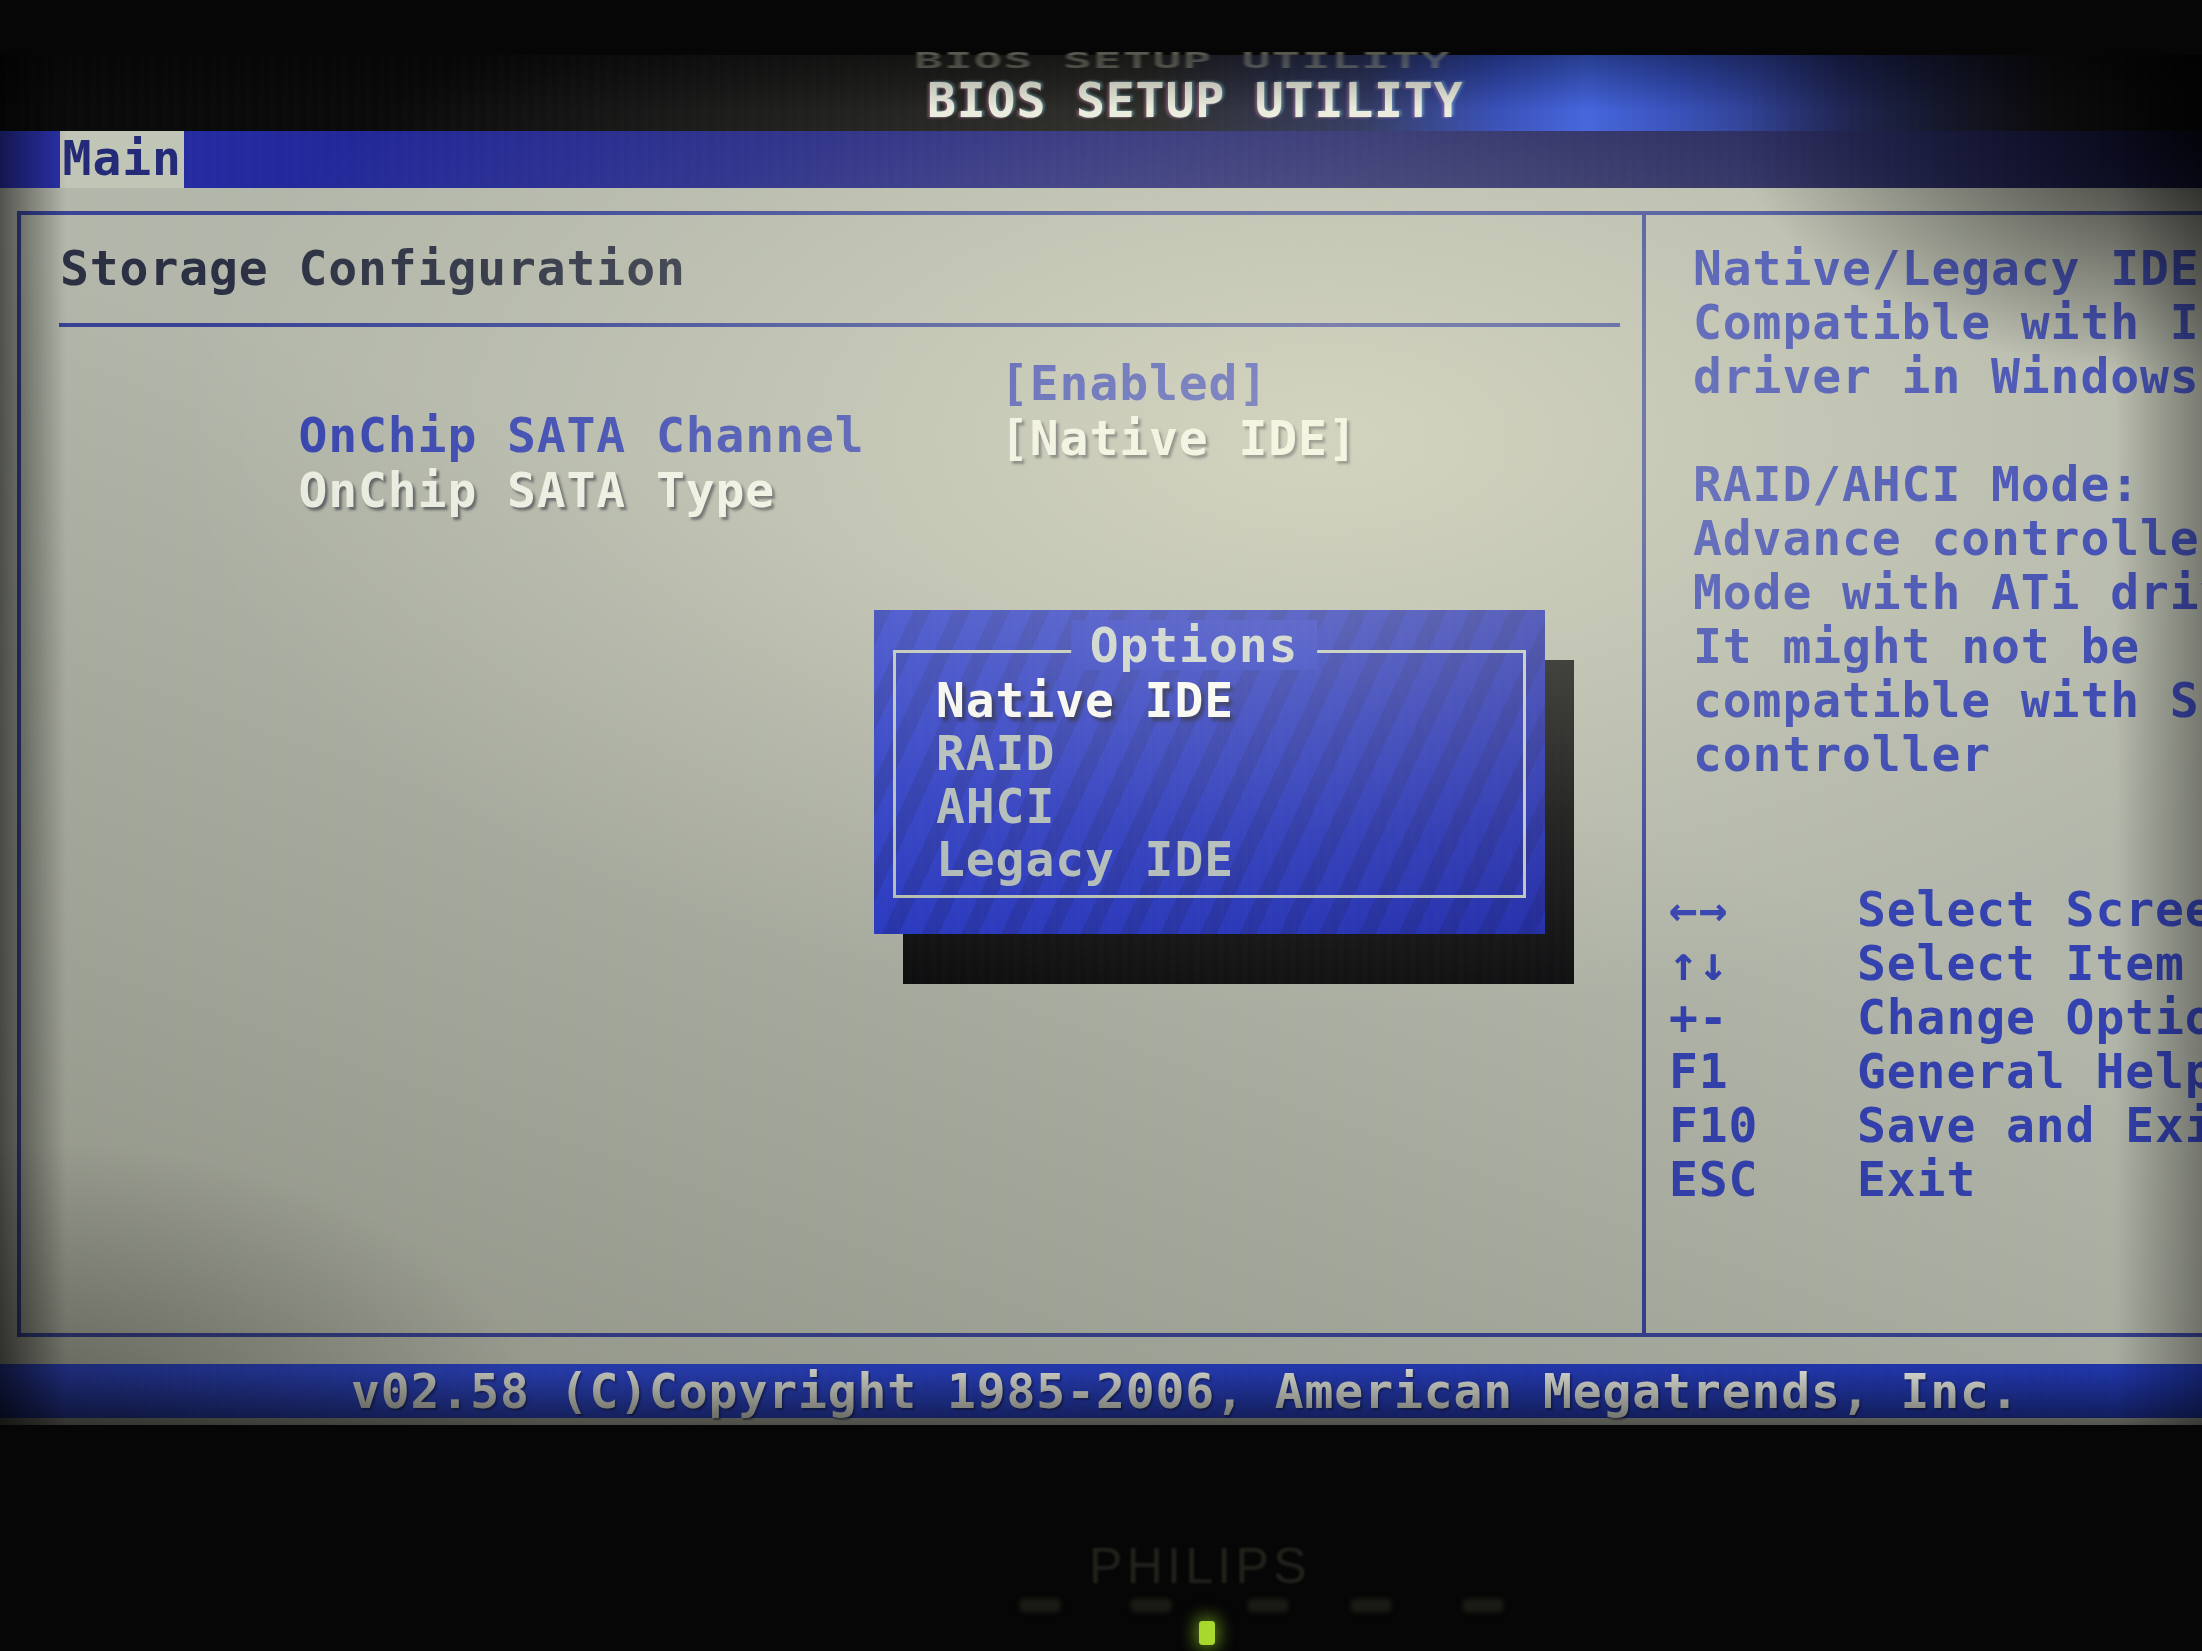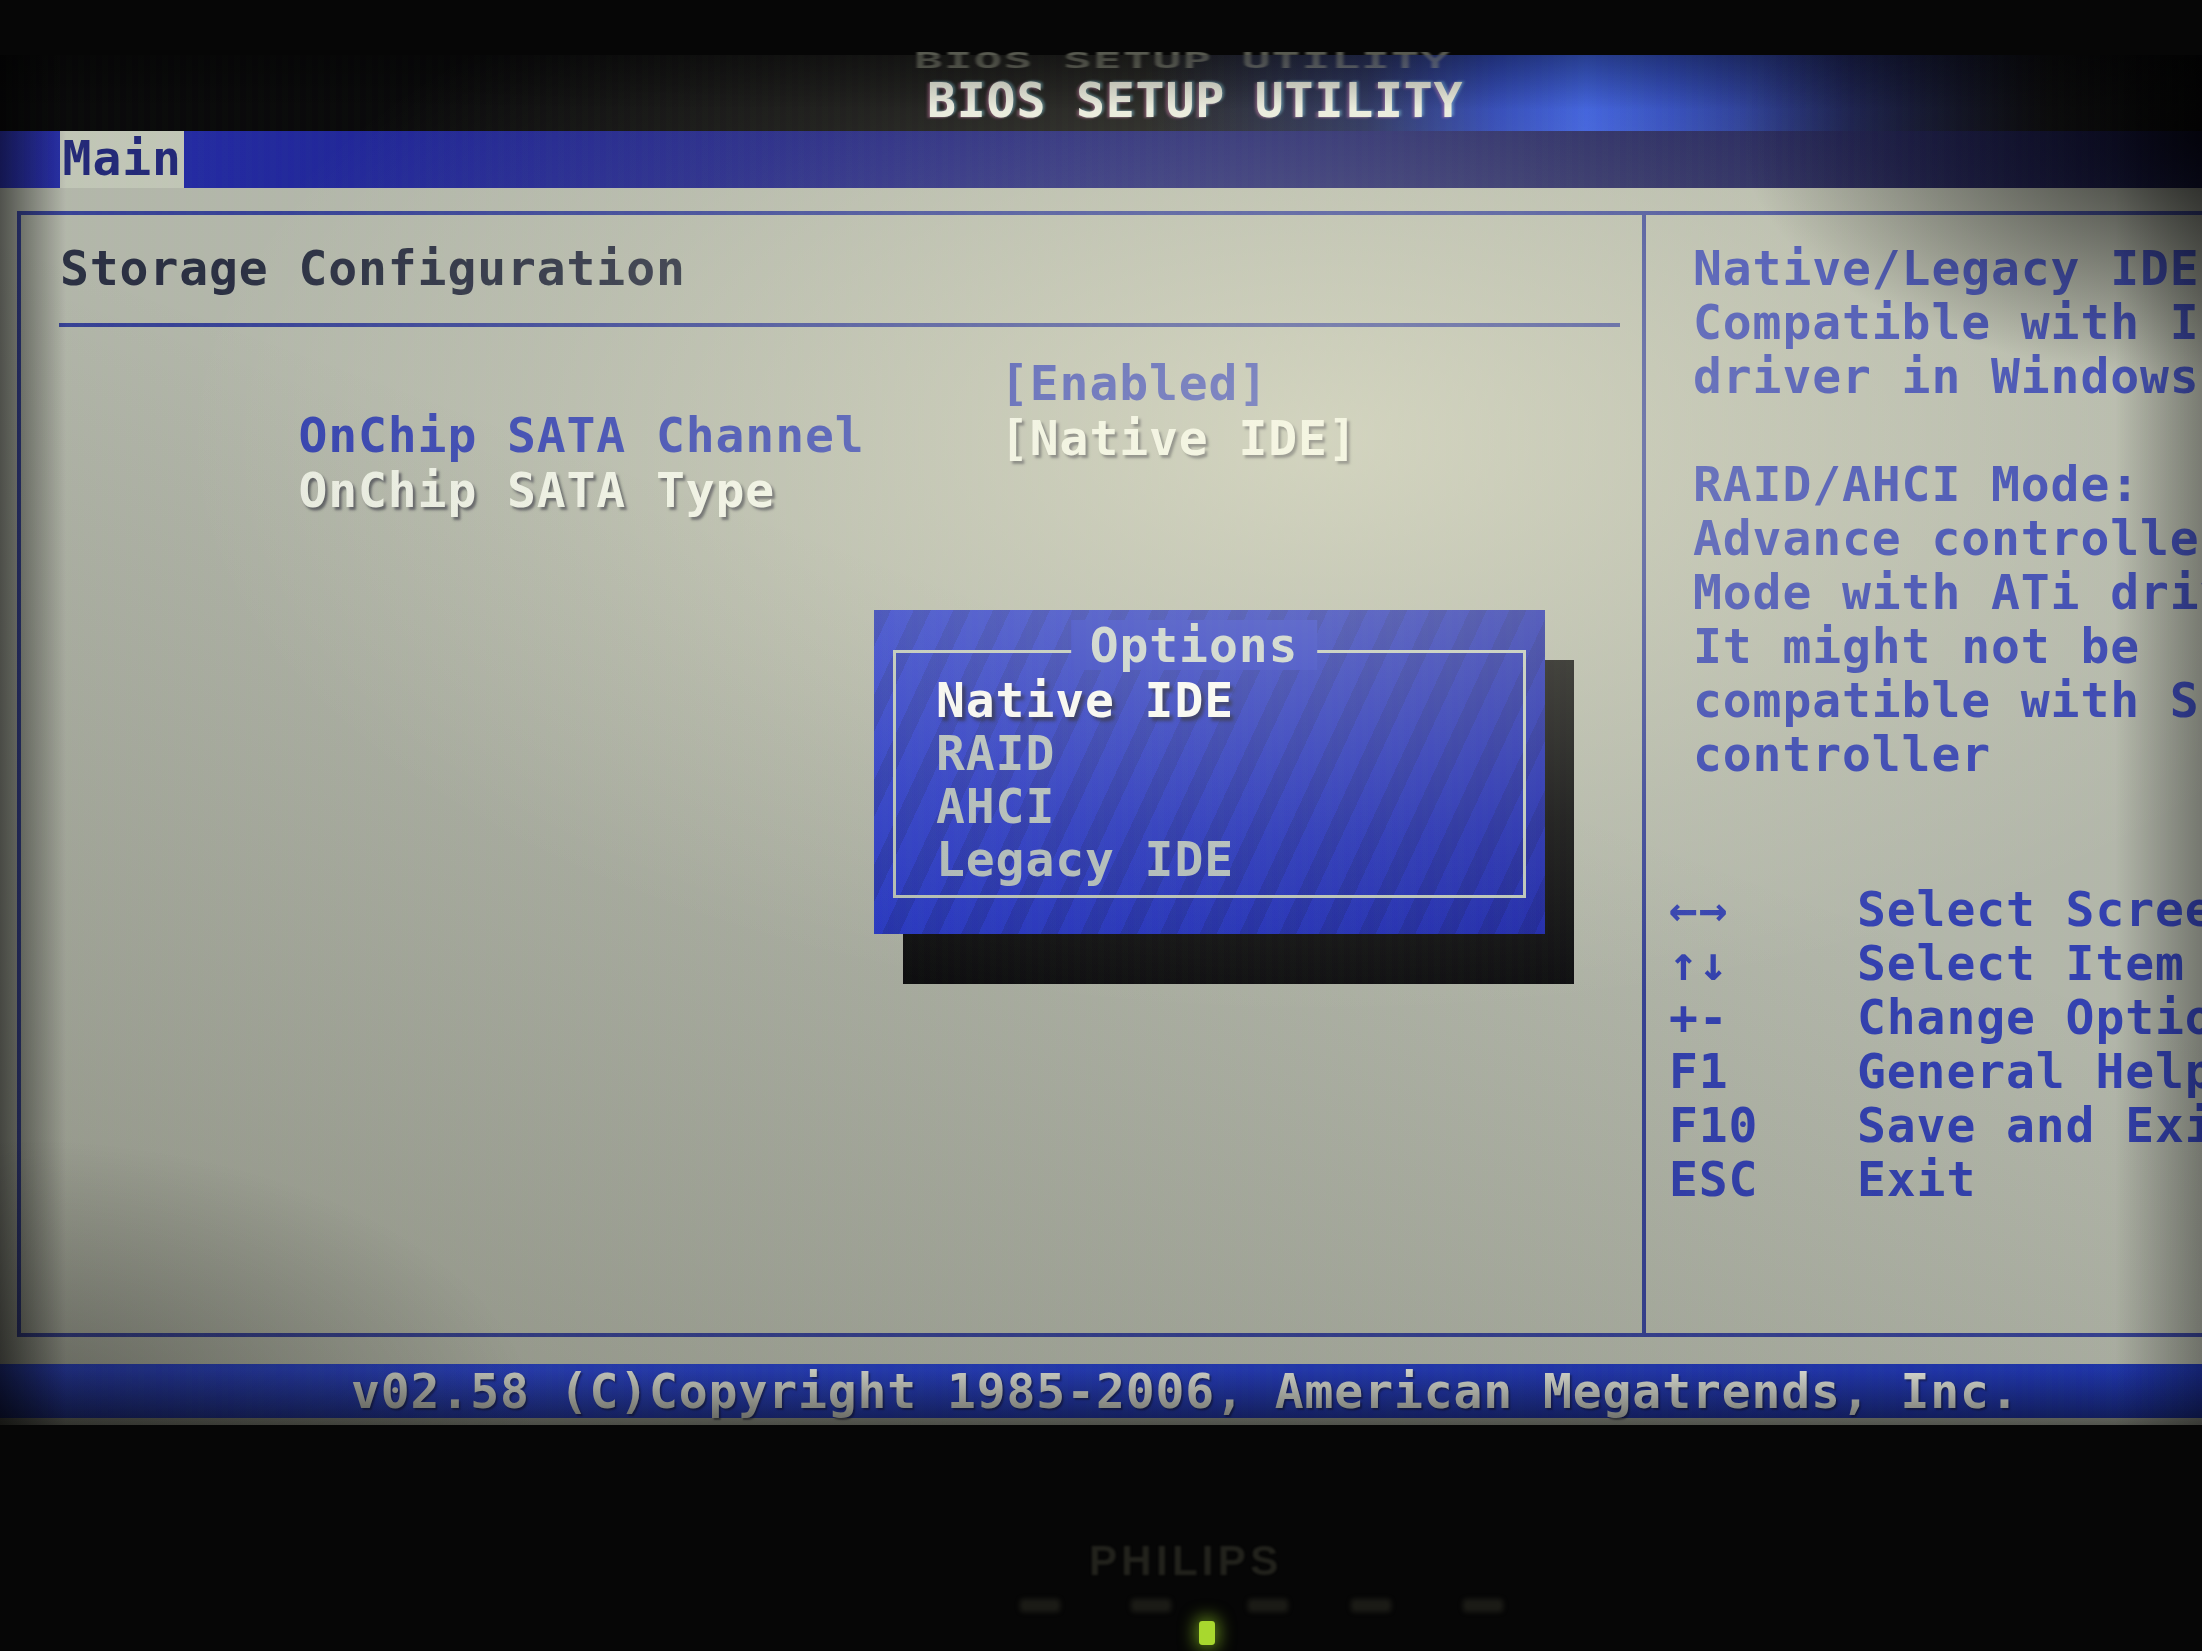--- a/index.html
+++ b/index.html
@@ -118,22 +118,22 @@
       linear-gradient(90deg, rgba(0,0,0,0.55) 0%, rgba(0,0,0,0) 3%, rgba(0,0,0,0) 96%, rgba(0,0,0,0.35) 100%),
       linear-gradient(180deg, rgba(0,0,0,0.35) 0%, rgba(0,0,0,0) 4%, rgba(0,0,0,0) 96%, rgba(0,0,0,0.5) 100%),
       radial-gradient(ellipse 80% 65% at 60% 28%, rgba(255,252,220,0.42), rgba(255,252,220,0.10) 45%, rgba(0,0,0,0) 65%),
       linear-gradient(200deg, rgba(0,0,0,0) 45%, rgba(20,20,10,0.14) 80%, rgba(25,22,8,0.24) 100%),
       repeating-linear-gradient(90deg, rgba(160,150,160,0.05) 0 6px, rgba(150,170,140,0.06) 6px 12px);
   }
 
   
   .brand {
     position: absolute; left: 1089px; top: 1537px;
-    font-family: "Liberation Sans", sans-serif; font-weight: bold;
-    font-size: 42px; letter-spacing: 4.3px; color: #22221c;
+    font-family: "Liberation Sans", sans-serif; font-weight: normal;
+    font-size: 50px; letter-spacing: 4.3px; color: #22221c;
     filter: blur(0.9px);
   }
   .bezel-mark {
     position: absolute; top: 1599px; width: 40px; height: 13px;
     background: rgba(70,68,55,0.35); border-radius: 3.4px; filter: blur(2.6px);
   }
   .power-led {
     position: absolute; left: 1199px; top: 1621px; width: 15.5px; height: 24px;
     border-radius: 3.4px; background: #a8d82e;
     box-shadow: 0 0 15.5px 4.3px rgba(150,210,40,0.55);

